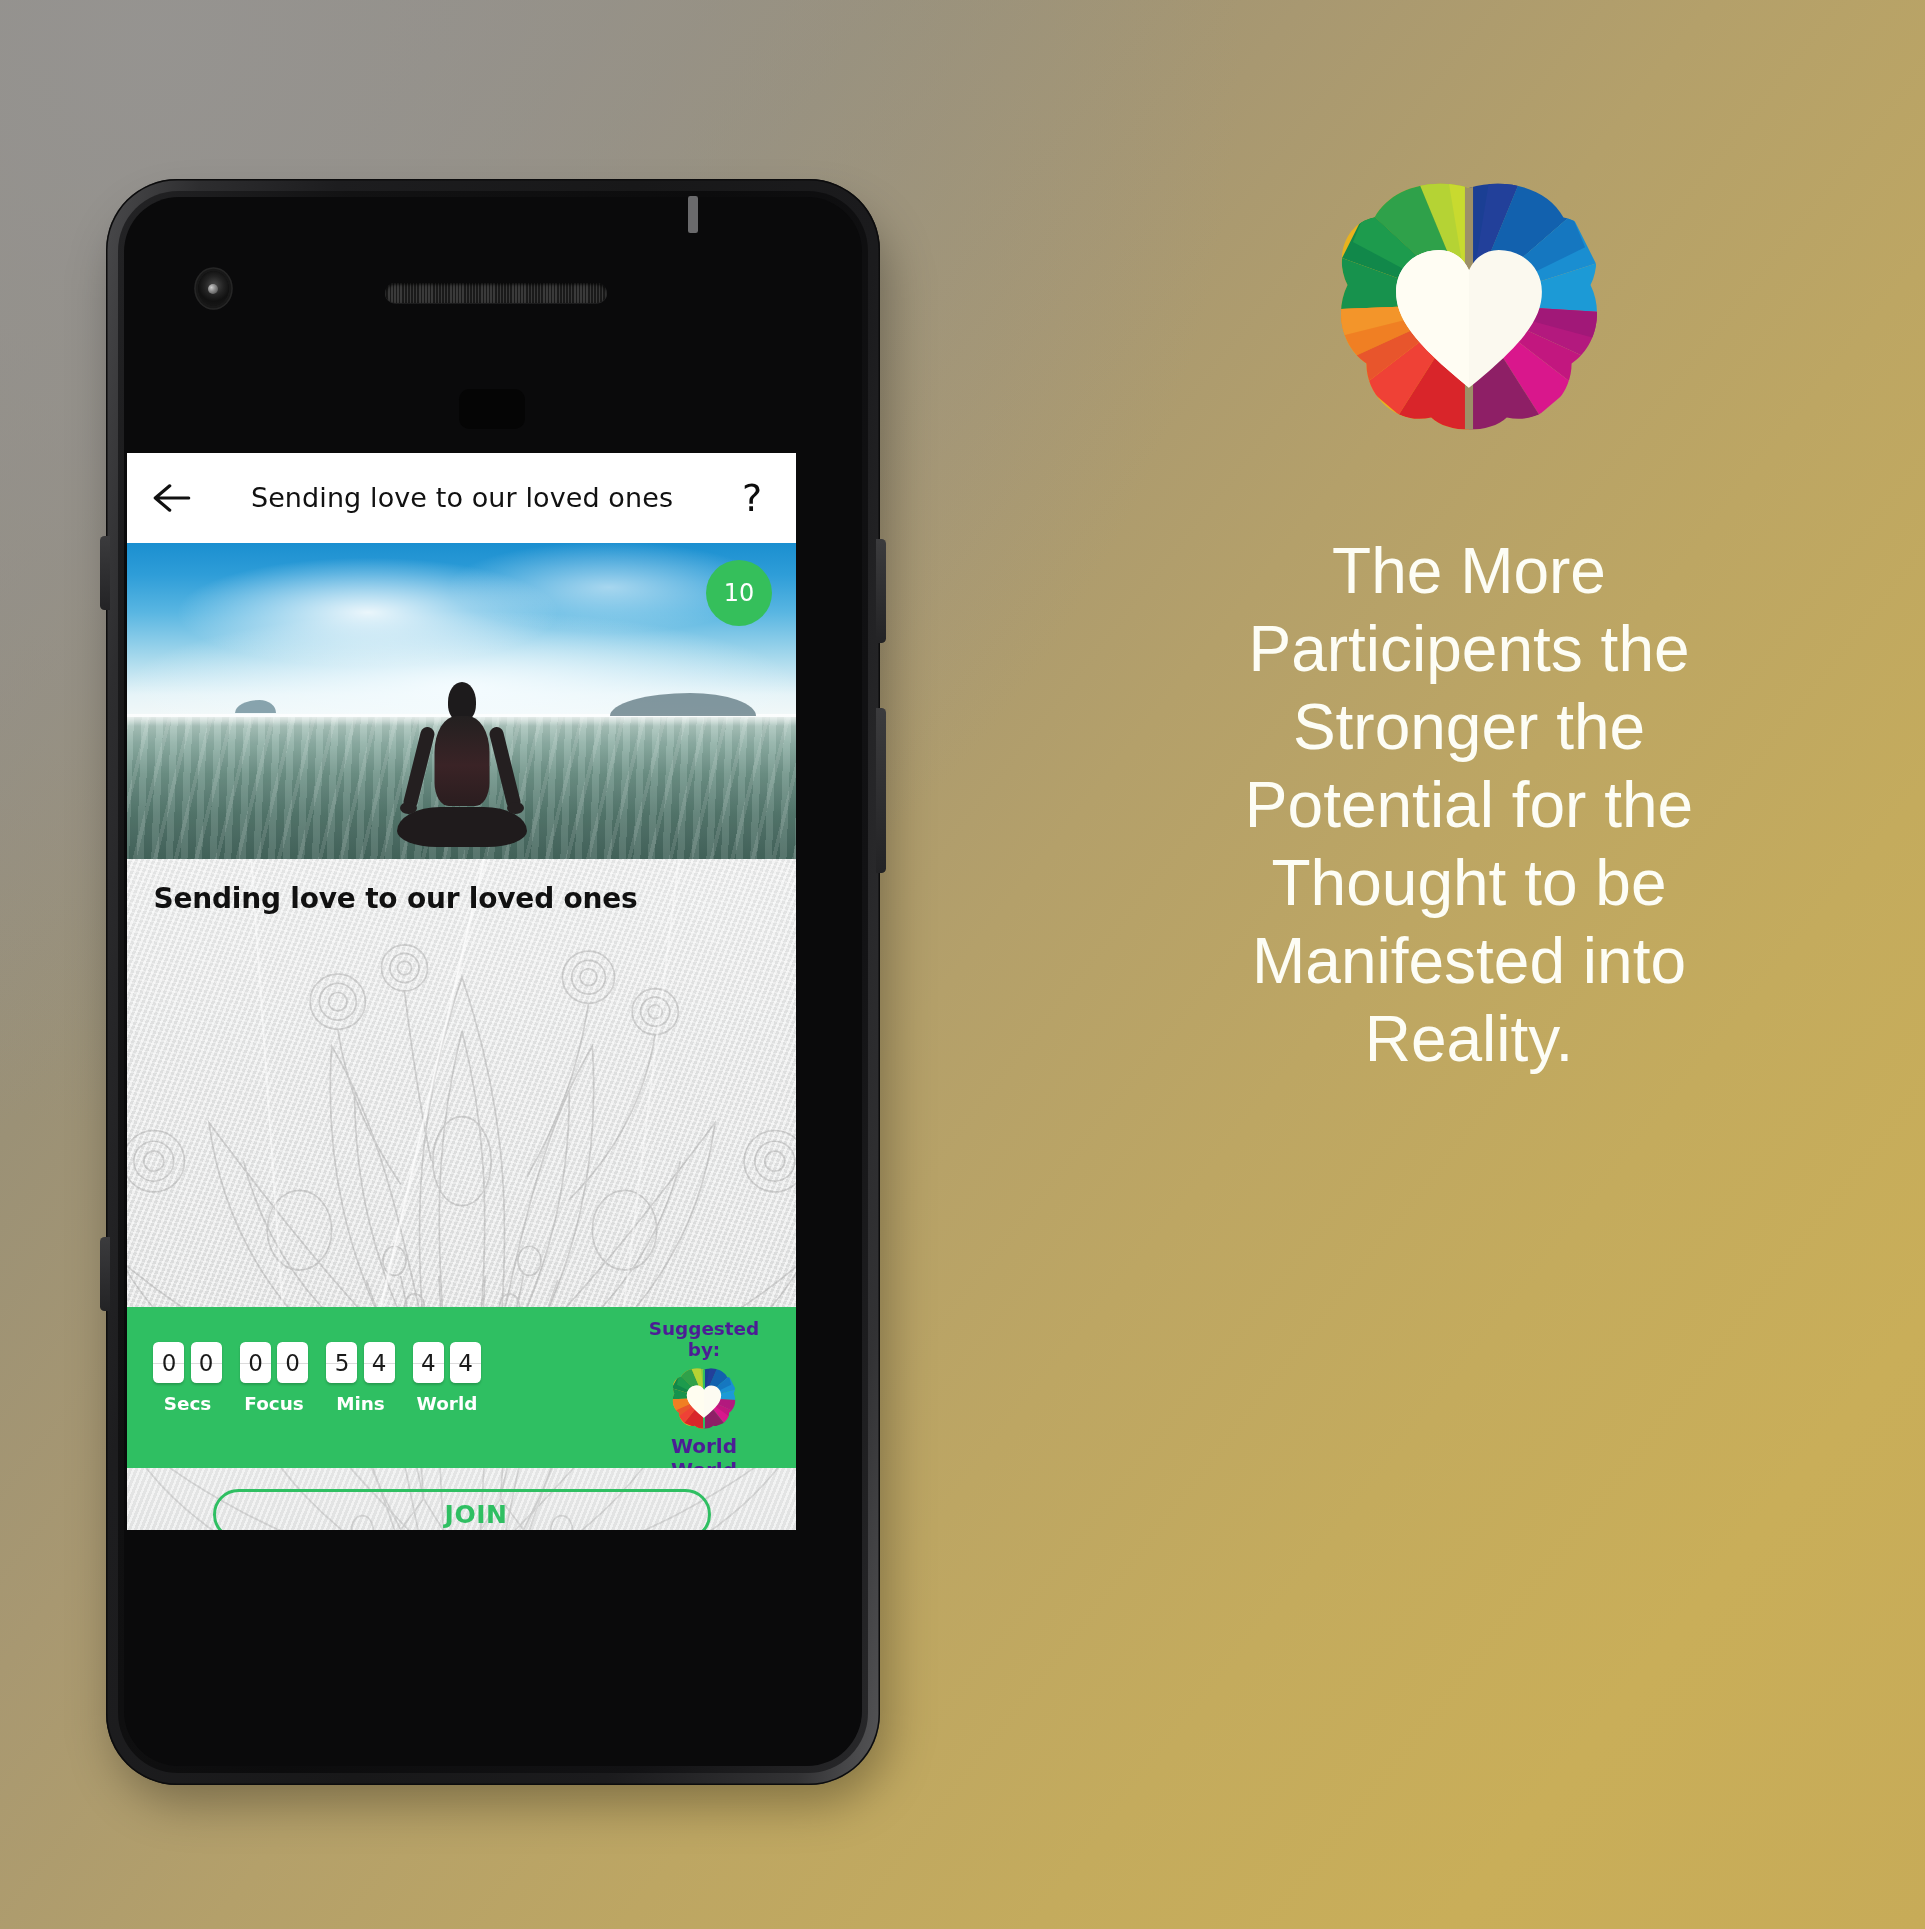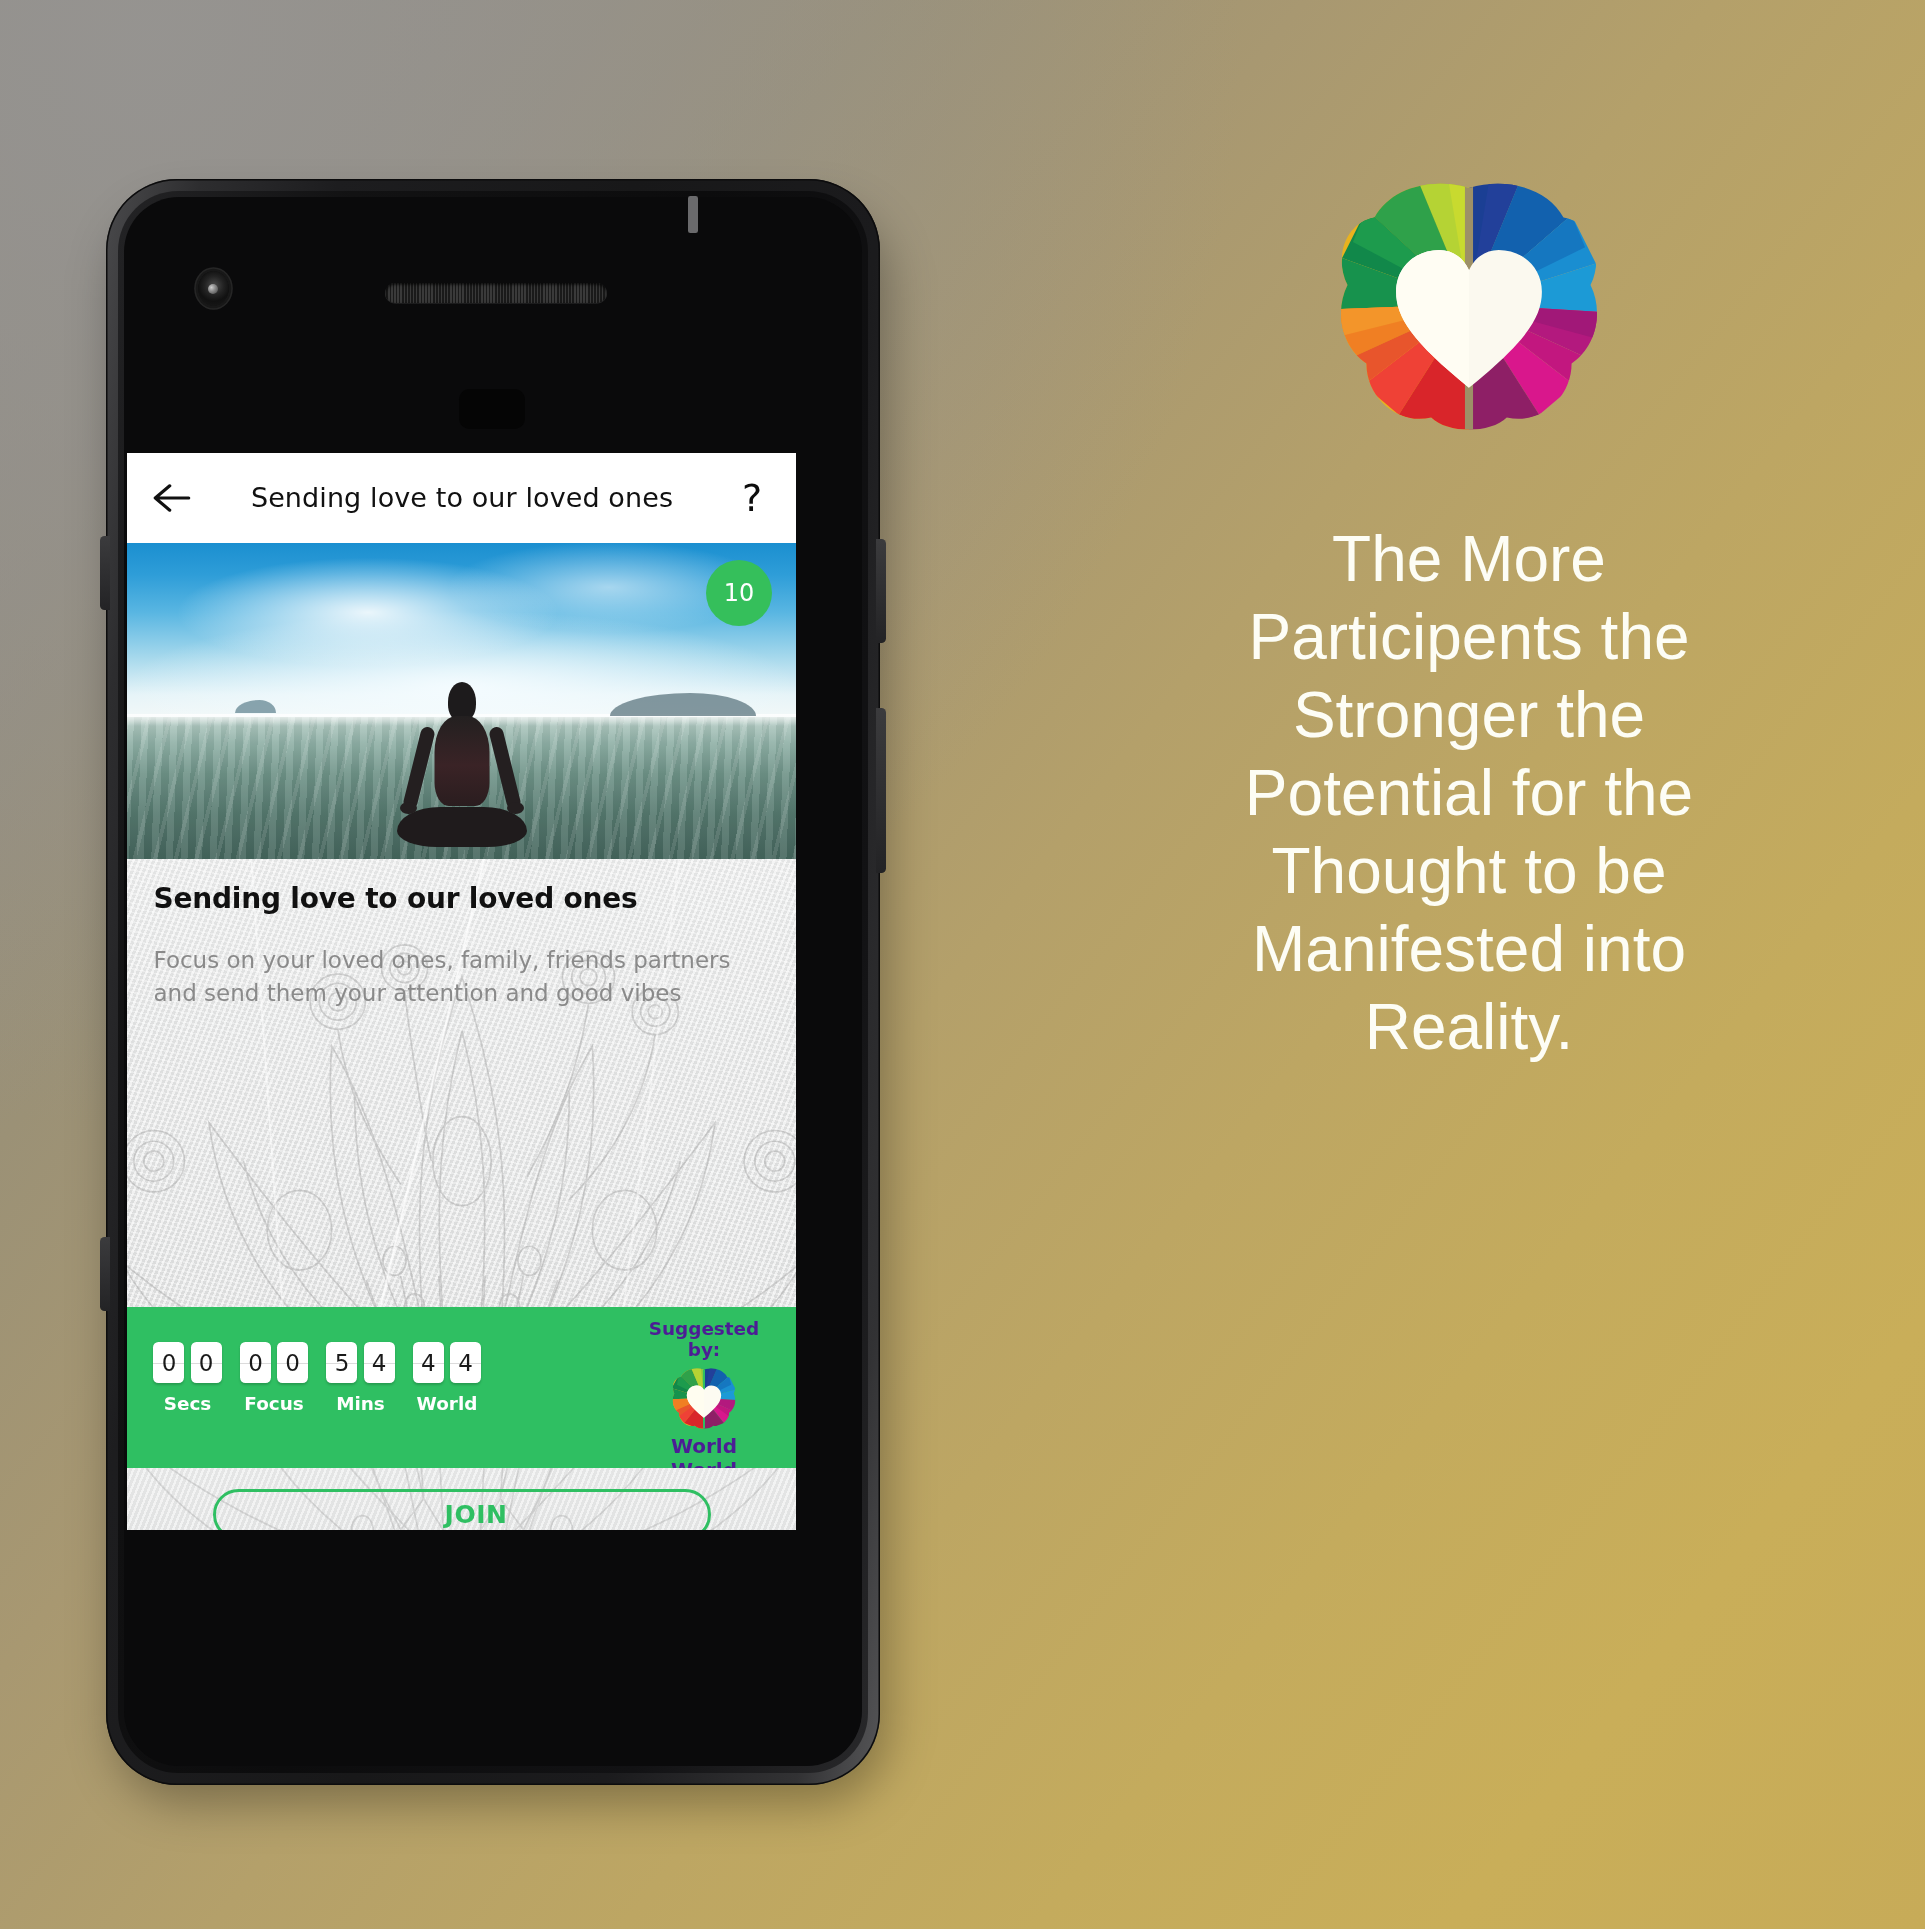--- a/index.html
+++ b/index.html
@@ -403,20 +403,21 @@
   #brand {
     position: absolute;
     left: 1012px;
     top: 0;
     width: 914px;
     height: 1930px;
     display: flex;
     flex-direction: column;
     align-items: center;
     padding-top: 169px;
+    gap: 12px;
   }
   .brand-logo { width: 270px; height: 270px; }
   .brand-tagline {
     margin-top: 81px;
     width: 583px;
     text-align: center;
     color: #fdfdf5;
     font-size: 64px;
     line-height: 1.22;
     font-family: "Liberation Sans", sans-serif;
@@ -534,21 +535,20 @@
                   <ellipse cx="220" cy="600" rx="15" ry="19"></ellipse>
                   <ellipse cx="740" cy="600" rx="15" ry="19"></ellipse>
                   <ellipse cx="268" cy="390" rx="42" ry="52"></ellipse>
                   <ellipse cx="692" cy="390" rx="42" ry="52"></ellipse>
                 </g>
               </svg>
               <div class="paper-scratch"></div>
 
               <div class="paper-text">
                 <div class="sess-title">Sending love to our loved ones</div>
-                <div class="sess-desc">Focus on your loved ones, family, friends partners and send them your attention and good vibes</div>
               </div>
             </div>
 
             <div class="greenbar">
 
               <div class="timer">
                 <div class="timer-row">
 
                   <div class="tgroup">
                     <div class="tdigits">

